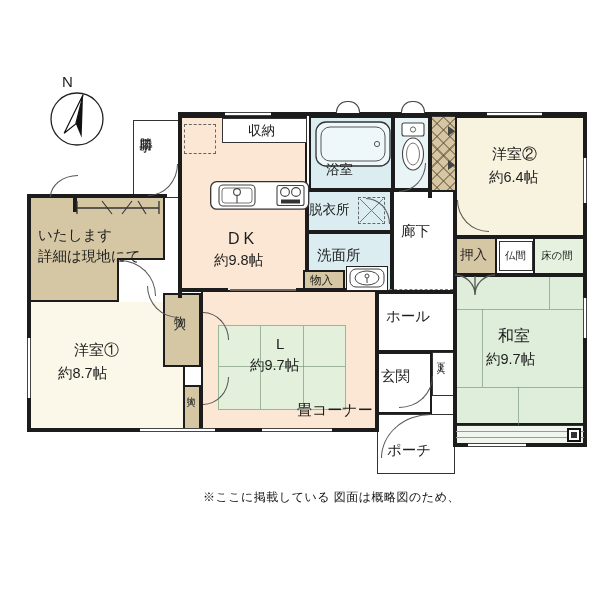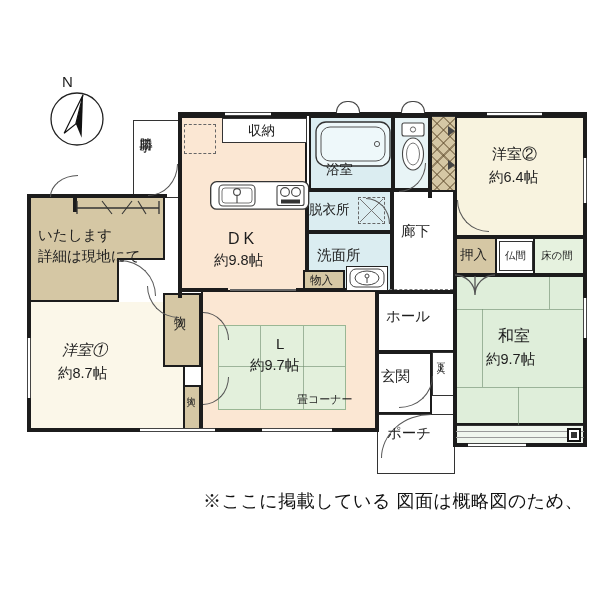--- a/index.html
+++ b/index.html
@@ -16,36 +16,36 @@
   .c-green{background:#dfeeda;}
   .c-green2{background:#e6f2df;}
   .c-white{background:#ffffff;}
   .hatch{background-color:#d5c7a4;
     background-image:repeating-linear-gradient(45deg,rgba(90,70,40,.5) 0 1.5px,transparent 1.5px 9px),
                      repeating-linear-gradient(-45deg,rgba(90,70,40,.5) 0 1.5px,transparent 1.5px 9px);}
   .wall{position:absolute;background:#1c1c1c;}
   .lbl{position:absolute;white-space:nowrap;color:#1d1d1d;line-height:1;}
   .vert{writing-mode:vertical-rl;text-orientation:upright;letter-spacing:2px;}
   .f16{font-size:16px;} .f15{font-size:15px;} .f14{font-size:14.5px;} .f13{font-size:13.5px;}
-  .f12{font-size:12px;} .f11{font-size:11.5px;} .f10{font-size:10.5px;} .f9{font-size:11px;} .f8{font-size:8.5px;}
+  .f12{font-size:12px;} .f11{font-size:11.5px;} .f10{font-size:10.5px;} .f9{font-size:15px;margin-top:8px;} .f8{font-size:8.5px;}
   .arc{position:absolute;box-sizing:border-box;border:0 solid #555;background:transparent;}
   .arc-br{border-right-width:1.4px;border-bottom-width:1.4px;border-bottom-right-radius:100%;}
   .arc-bl{border-left-width:1.4px;border-bottom-width:1.4px;border-bottom-left-radius:100%;}
   .arc-tr{border-right-width:1.4px;border-top-width:1.4px;border-top-right-radius:100%;}
   .arc-tl{border-left-width:1.4px;border-top-width:1.4px;border-top-left-radius:100%;}
   .win{position:absolute;background:#fff;border-top:1px solid #444;border-bottom:1px solid #444;box-sizing:border-box;}
   .winv{position:absolute;background:#fff;border-left:1px solid #444;border-right:1px solid #444;box-sizing:border-box;}
   .vent{position:absolute;width:22px;height:11px;background:#fff;border:1.2px solid #444;border-bottom:none;border-radius:11px 11px 0 0;}
   .tline{position:absolute;background:rgba(110,140,110,.6);}
   .eline{position:absolute;background:#9a9a9a;height:1px;}
   .dash{position:absolute;border-top:1.6px dashed #777;}
   .dashedbox{position:absolute;box-sizing:border-box;border:1.4px dashed #666;background:transparent;}
   .tri{position:absolute;width:0;height:0;border-top:5px solid transparent;border-bottom:5px solid transparent;border-left:7px solid #444;}
   svg{position:absolute;overflow:visible;}
-  .note{position:absolute;font-size:18px;color:#111;letter-spacing:.5px;}
+  .note{position:absolute;font-size:12px;color:#111;letter-spacing:.5px;}
 </style>
 </head>
 <body>
 
 <div id="plan">
 
   <div class="lbl f15" style="left:62px;top:74px;">N</div>
   <svg style="left:48px;top:90px;" width="58" height="58" viewBox="0 0 58 58">
     <circle cx="29" cy="29" r="26" fill="none" stroke="#222" stroke-width="1.3"></circle>
     <g transform="rotate(14 29 29)">
@@ -201,28 +201,28 @@
   <div class="lbl f14" style="left:401px;top:224px;">廊下</div>
   <div class="lbl f15" style="left:492px;top:146px;">洋室②</div>
   <div class="lbl f14" style="left:489px;top:170px;">約6.4帖</div>
   <div class="lbl f13" style="left:460px;top:248px;">押入</div>
   <div class="lbl f10" style="left:505px;top:250px;">仏間</div>
   <div class="lbl f10" style="left:541px;top:250px;">床の間</div>
   <div class="lbl f16" style="left:498px;top:328px;">和室</div>
   <div class="lbl f14" style="left:486px;top:352px;">約9.7帖</div>
   <div class="lbl f14" style="left:38px;top:228px;">いたします</div>
   <div class="lbl f14" style="left:38px;top:249px;">詳細は現地にて</div>
-  <div class="lbl f15" style="left:62px;top:342px;font-style:italic;">洋室①</div>
+  <div class="lbl f15" style="left:74px;top:342px;">洋室①</div>
   <div class="lbl f14" style="left:58px;top:366px;">約8.7帖</div>
   <div class="lbl f12 vert" style="left:174px;top:306px;">物入</div>
   <div class="lbl f8 vert" style="left:187px;top:390px;letter-spacing:1px;">物入</div>
   <div class="lbl f11" style="left:310px;top:275px;">物入</div>
   <div class="lbl f15" style="left:276px;top:336px;">L</div>
   <div class="lbl f14" style="left:250px;top:358px;">約9.7帖</div>
   <div class="lbl f9" style="left:297px;top:394px;">畳コーナー</div>
   <div class="lbl f14" style="left:386px;top:309px;">ホール</div>
   <div class="lbl f14" style="left:381px;top:369px;">玄関</div>
   <div class="lbl f8 vert" style="left:437px;top:356px;letter-spacing:1px;">下足入</div>
-  <div class="lbl f14" style="left:387px;top:426px;">ポーチ</div>
+  <div class="lbl f14" style="left:387px;top:443px;">ポーチ</div>
 
   <div class="note" style="left:203px;top:489px;">※ここに掲載している 図面は概略図のため、</div>
 
 </div>
 
 </body></html>

